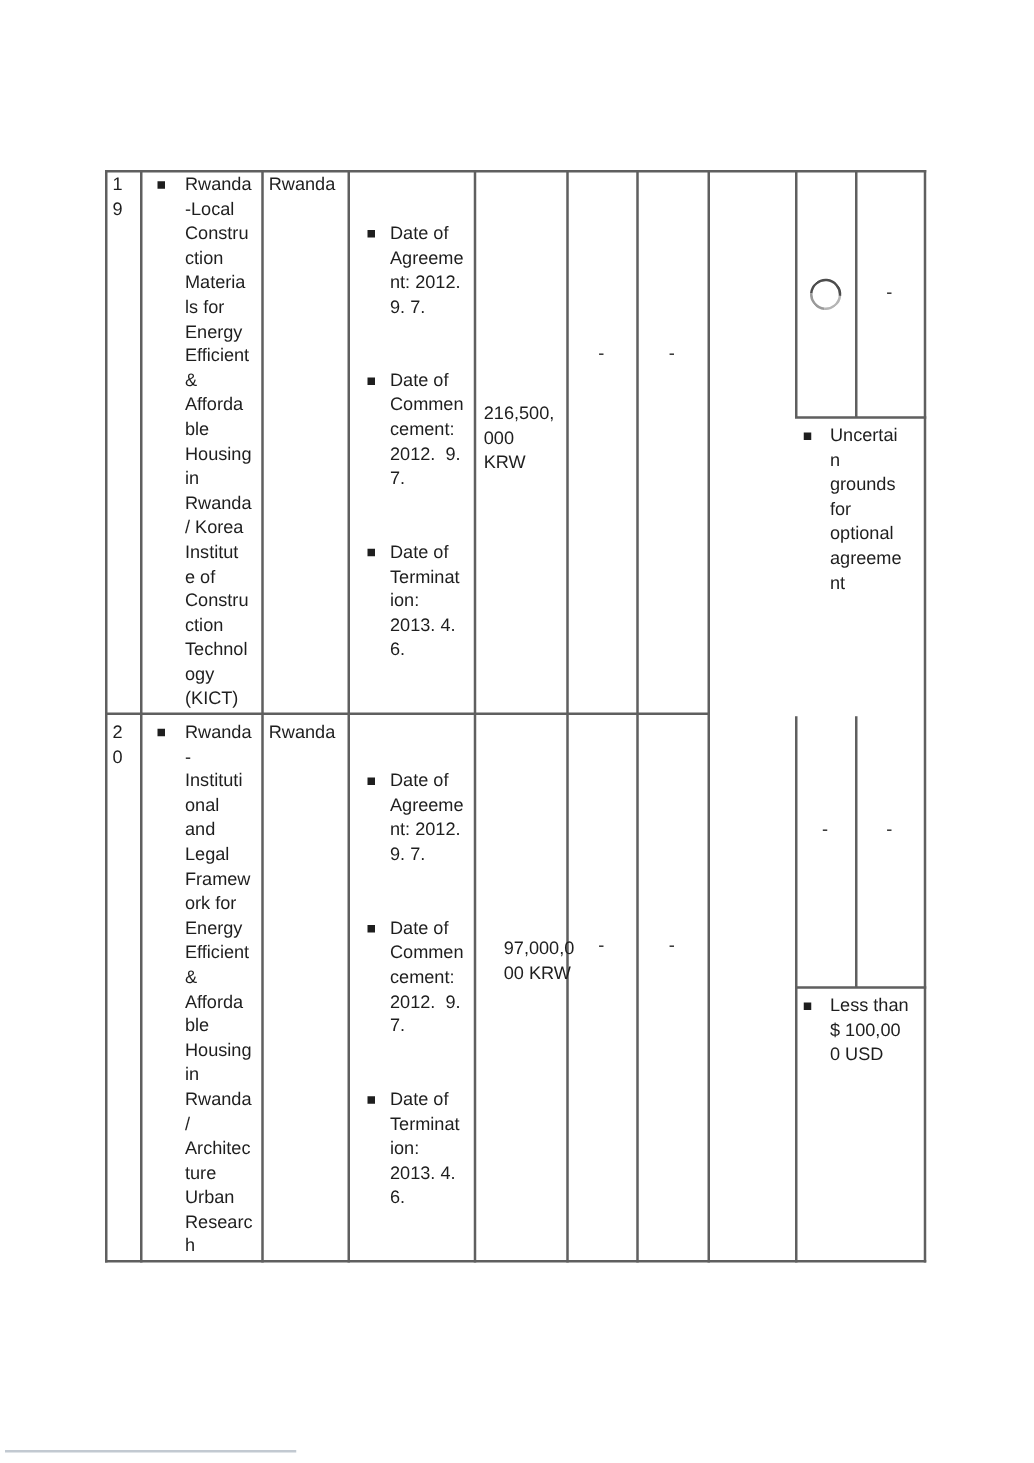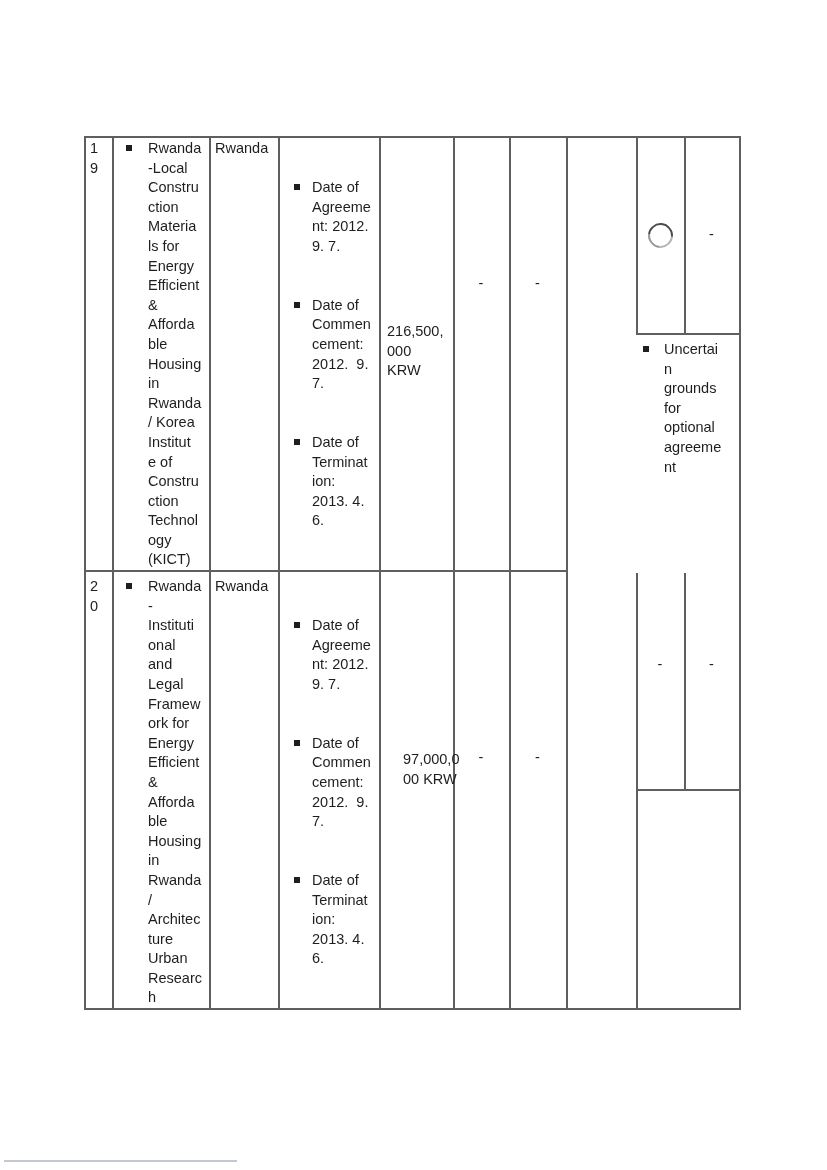--- a/index.html
+++ b/index.html
@@ -220,16 +220,22 @@
 
   <div class="cell" style="left:387px;top:750px;width:66px;margin-left:16px;">97,000,0
 00 KRW</div>
 
   <div class="cell center-box" style="left:453px;top:746px;width:56px;height:24px;">-</div>
   <div class="cell center-box" style="left:509px;top:746px;width:57px;height:24px;">-</div>
 
   <div class="cell center-box" style="left:636px;top:573px;width:48px;height:217px;padding-bottom:34px;box-sizing:border-box;">-</div>
   <div class="cell center-box" style="left:684px;top:573px;width:55px;height:217px;padding-bottom:34px;box-sizing:border-box;">-</div>
 
+  <div class="cell bullet-item" style="left:643px;top:796px;width:94px;">
+    <span class="bullet gap-note"></span>
+    <span class="bi-text">Less than
+$ 100,00
+0 USD</span>
+  </div>
 
   <div class="bottom-rule"></div>
 
 </div>
 
 </body></html>

